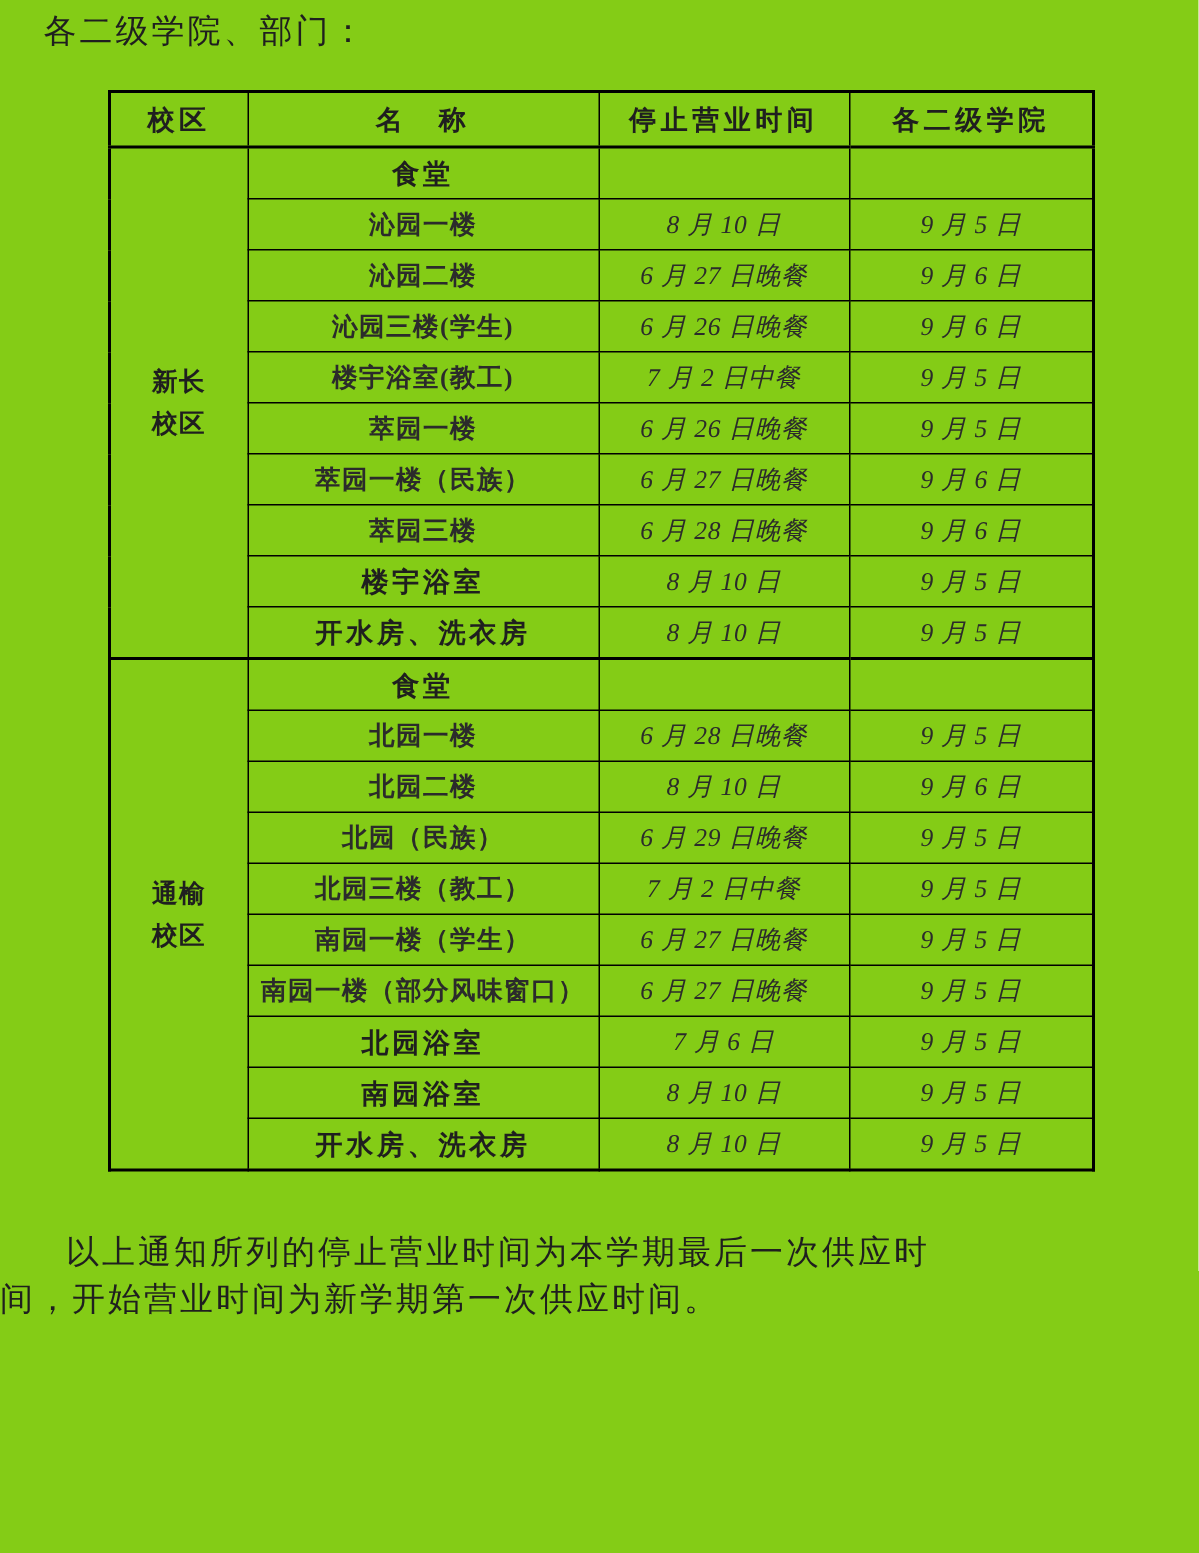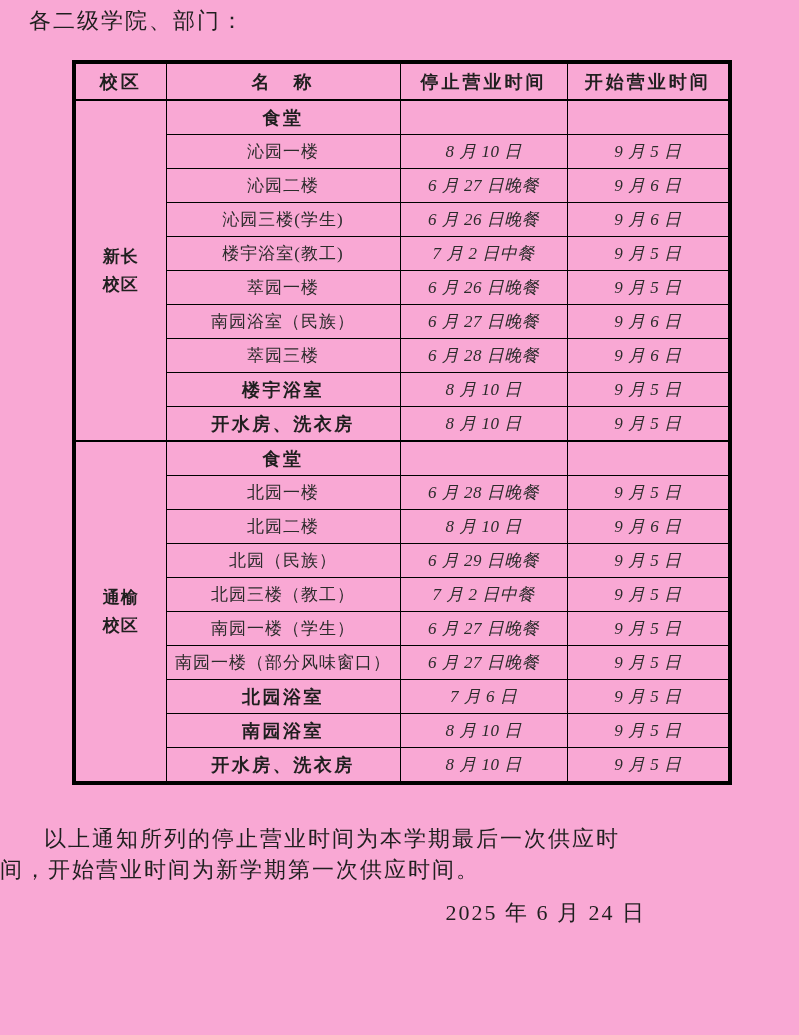--- a/index.html
+++ b/index.html
@@ -4,21 +4,21 @@
 <style>
   html, body {
     margin: 0;
     padding: 0;
     background: #ffffff;
   }
   .page {
     position: relative;
     width: 799px;
     height: 1035px;
-    background: #f9a8d4;
+    background: #84cc16;
     color: #1f1f1f;
     font-family: "Liberation Serif", "DejaVu Serif", serif;
     overflow: hidden;
   }
   .doc-text {
     margin-left: 63px;
     width: 646px;
     font-size: 22px;
     line-height: 31px;
     letter-spacing: 2px;
@@ -29,21 +29,21 @@
   }
   .intro {
     margin: 0;
     text-indent: 40px;
   }
   table.schedule {
     border-collapse: collapse;
     table-layout: fixed;
     margin: 24px 0 0 72px;
     width: 656px;
-    border: 4px solid #000000;
+    border: 2px solid #000000;
   }
   table.schedule th,
   table.schedule td {
     border: 1px solid #000000;
     text-align: center;
     vertical-align: middle;
     padding: 0;
     overflow: hidden;
   }
   table.schedule thead th {
@@ -55,21 +55,21 @@
   }
   table.schedule td { height: 33px; }
   td.campus-cell {
     font-size: 17px;
     font-weight: bold;
     letter-spacing: 1px;
     line-height: 28px;
   }
   td.name-normal {
     font-size: 17px;
-    font-weight: normal;
+    font-weight: bold;
     letter-spacing: 1px;
     color: #2b2b2b;
   }
   td.name-bold {
     font-size: 18px;
     font-weight: bold;
     letter-spacing: 2.5px;
   }
   td.time-cell {
     font-size: 17px;
@@ -106,21 +106,21 @@
         <col style="width: 92px;">
         <col style="width: 234px;">
         <col style="width: 167px;">
         <col style="width: 163px;">
       </colgroup>
     <thead>
       <tr>
           <th>校区</th>
           <th>名　称</th>
           <th>停止营业时间</th>
-          <th>开始营业时间</th>
+          <th>各二级学院</th>
         </tr>
     </thead>
     <tbody>
         <tr>
           <td class="campus-cell" rowspan="10">
             <div>新长</div>
             <div>校区</div>
           </td>
           <td class="name-bold">食堂</td>
           <td class="time-cell"></td>
@@ -145,21 +145,21 @@
           <td class="name-normal">楼宇浴室(教工)</td>
           <td class="time-cell">7 月 2 日中餐</td>
           <td class="time-cell">9 月 5 日</td>
         </tr>
         <tr>
           <td class="name-normal">萃园一楼</td>
           <td class="time-cell">6 月 26 日晚餐</td>
           <td class="time-cell">9 月 5 日</td>
         </tr>
         <tr>
-          <td class="name-normal">南园浴室（民族）</td>
+          <td class="name-normal">萃园一楼（民族）</td>
           <td class="time-cell">6 月 27 日晚餐</td>
           <td class="time-cell">9 月 6 日</td>
         </tr>
         <tr>
           <td class="name-normal">萃园三楼</td>
           <td class="time-cell">6 月 28 日晚餐</td>
           <td class="time-cell">9 月 6 日</td>
         </tr>
         <tr>
           <td class="name-bold">楼宇浴室</td>
@@ -224,15 +224,14 @@
           <td class="name-bold">开水房、洗衣房</td>
           <td class="time-cell">8 月 10 日</td>
           <td class="time-cell">9 月 5 日</td>
         </tr>
       </tbody>
   </table>
 
   <p class="doc-text closing">以上通知所列的停止营业时间为本学期最后一次供应时间，开始营业时间为新学期第一次供应时间。</p>
 
 
-  <p class="doc-text doc-date">2025 年 6 月 24 日</p>
 
 </div>
 
 </body></html>

